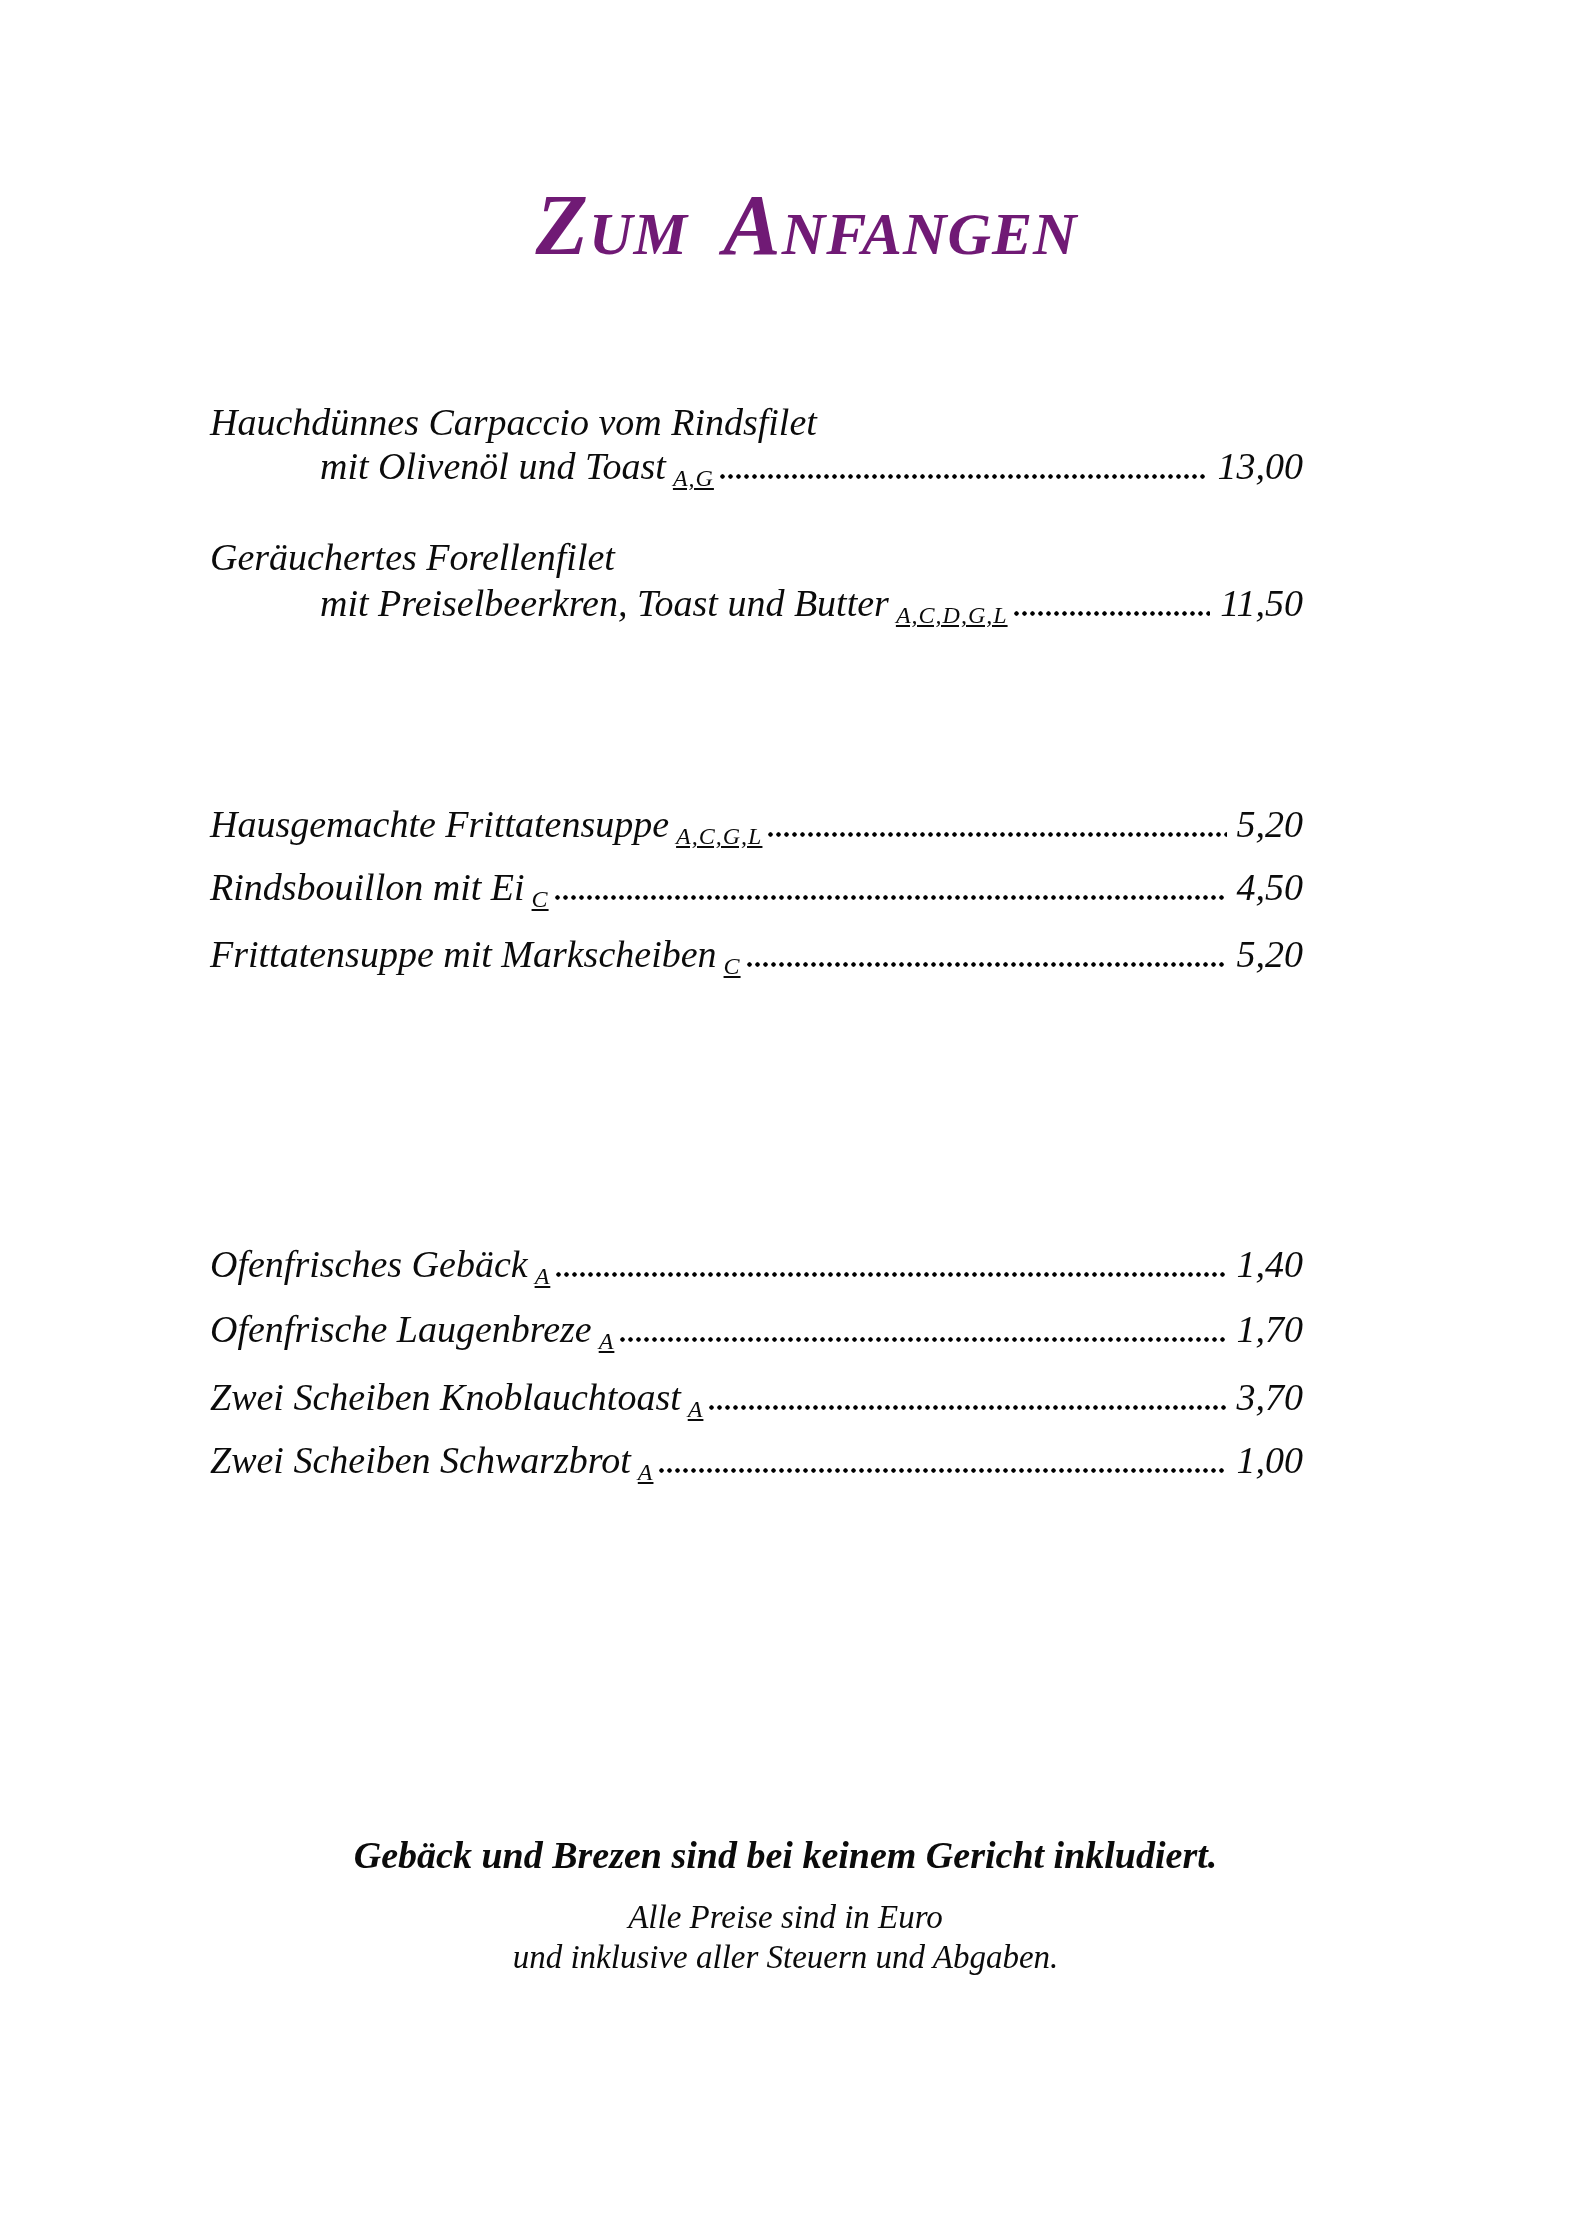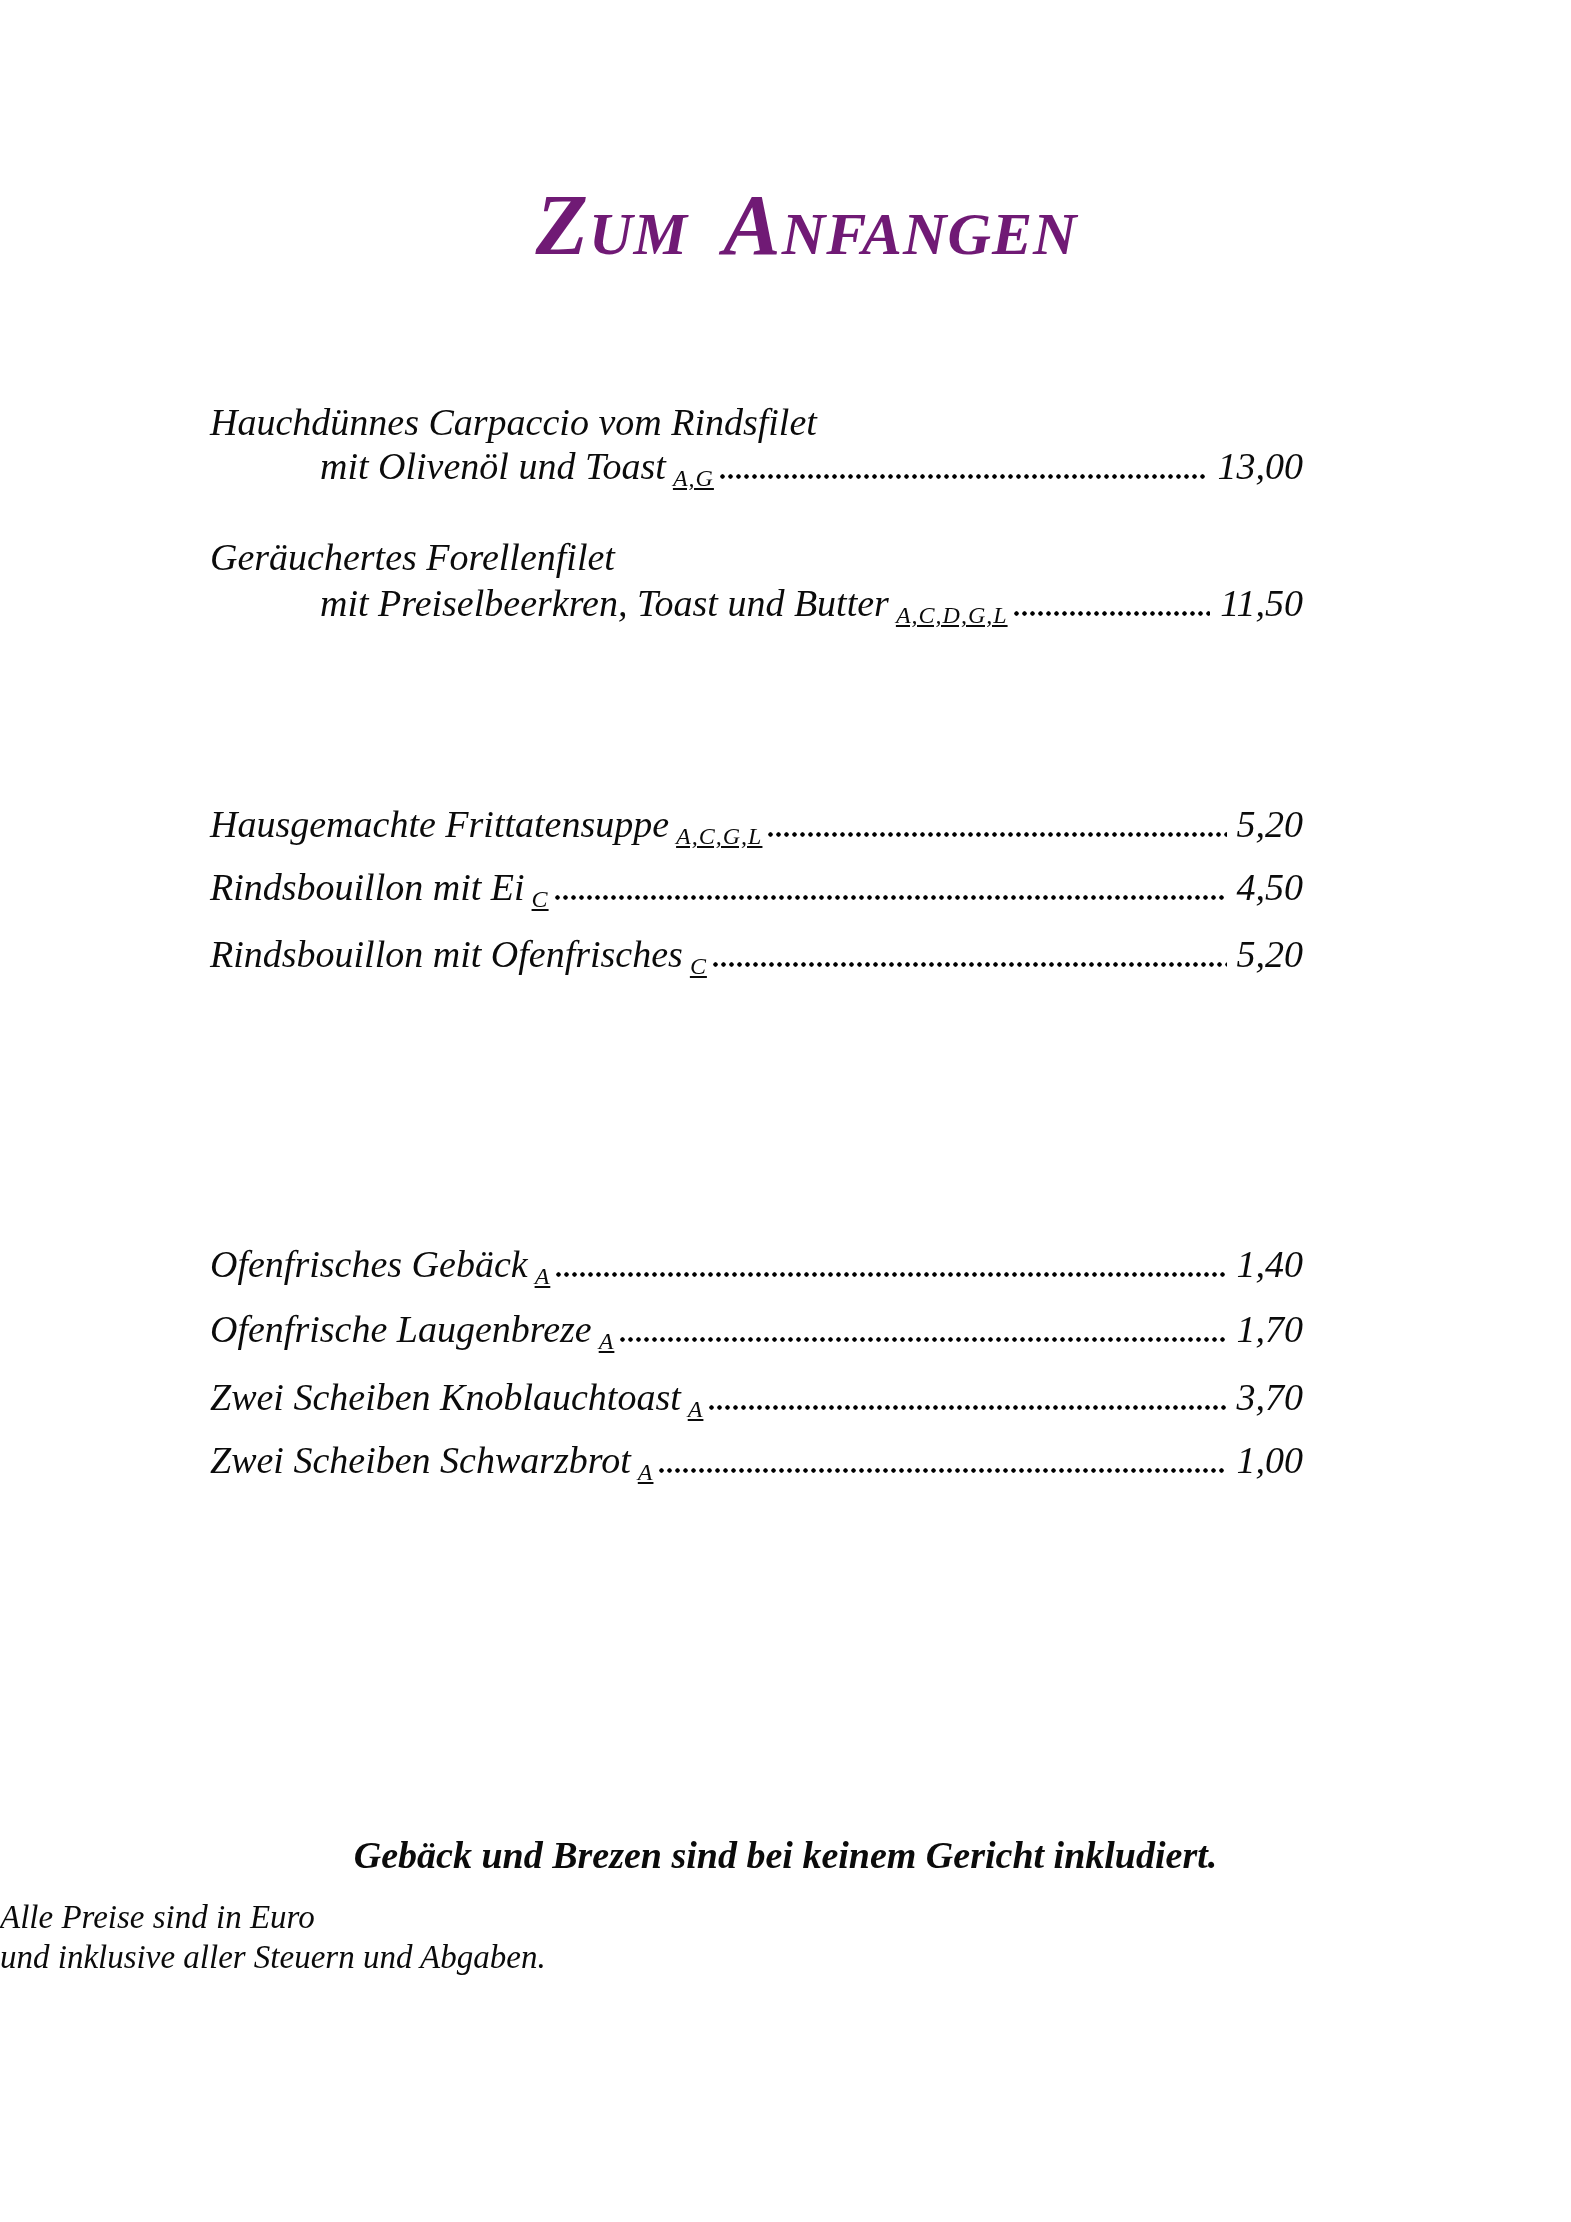--- a/index.html
+++ b/index.html
@@ -57,21 +57,21 @@
   .r-so1{top:803px} .r-so2{top:866px} .r-so3{top:933px} .r-so4{top:999px}
   .r-b1{top:1243px} .r-b2{top:1308px} .r-b3{top:1376px} .r-b4{top:1439px}
 
   
   .footnote1 {
     position:absolute; top:1799px; left:0; width:100%;
     text-align:center; font-size:38px; line-height:1.1; font-weight:bold;margin-top:36px;
   }
   .footnote23 {
     position:absolute; top:1897px; left:0; width:100%;
-    font-size:33px; line-height:40px;
+    text-align:center; font-size:33px; line-height:40px;
   }
 </style>
 </head>
 <body>
 
 <div class="page">
 
   <div class="title" style="color: #701a75;"><span class="cap">Z</span><span class="rest">UM</span> <span class="cap">A</span><span class="rest">NFANGEN</span></div>
 
   <div class="row r-s1n">
@@ -96,21 +96,21 @@
     <span class="itxt"><span>Hausgemachte Frittatensuppe</span><span class="al">A,C,G,L</span></span>
     <span class="leader"></span>
     <span class="price">5,20</span>
   </div>
   <div class="row r-so2">
     <span class="itxt"><span>Rindsbouillon mit Ei</span><span class="al">C</span></span>
     <span class="leader"></span>
     <span class="price">4,50</span>
   </div>
   <div class="row r-so3">
-    <span class="itxt"><span>Rindsbouillon mit Ofenfrisches</span><span class="al">C</span></span>
+    <span class="itxt"><span>Frittatensuppe mit Markscheiben</span><span class="al">C</span></span>
     <span class="leader"></span>
     <span class="price">5,20</span>
   </div>
 
   <div class="row r-b1">
     <span class="itxt"><span>Ofenfrisches Gebäck</span><span class="al">A</span></span>
     <span class="leader"></span>
     <span class="price">1,40</span>
   </div>
   <div class="row r-b2">

